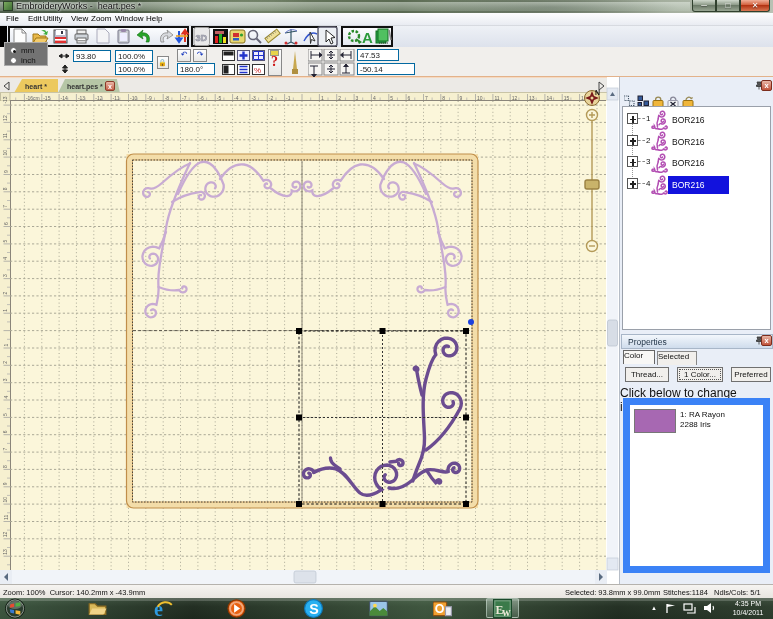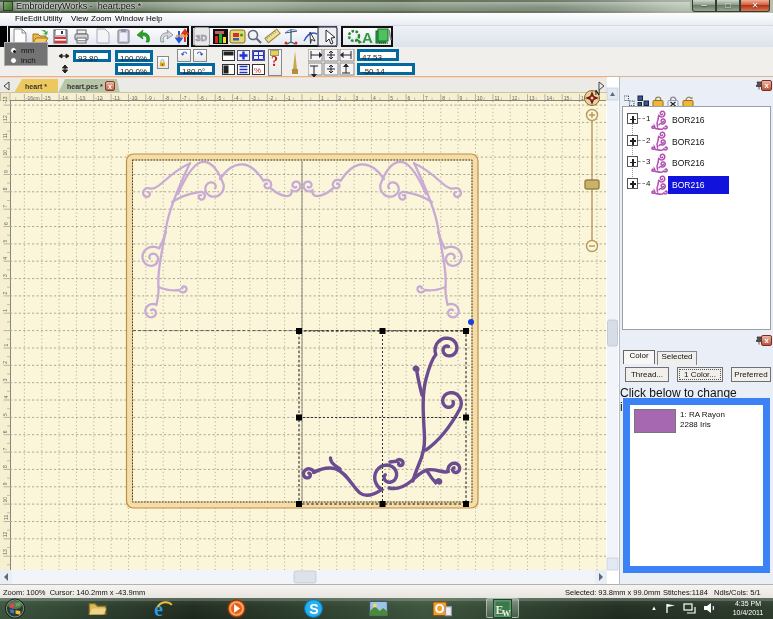--- a/index.html
+++ b/index.html
@@ -17,21 +17,21 @@
 .winbtn span{display:block;text-align:center;font-size:8px;line-height:11px;color:#fff;text-shadow:0 1px 1px rgba(0,0,0,.5)}
 
 #menu{left:0;top:13px;width:773px;height:13px;background:linear-gradient(#fdfdfe,#e9ecf2);border-bottom:1px solid #d7dae0;font-size:8px;color:#000}
 #menu span{position:absolute;top:1px}
 
 #tb1{left:0;top:26px;width:773px;height:21px;background:linear-gradient(#eef1f6,#dde2ec)}
 #tb1 .blk{top:0;height:21px;background:#000}
 .tgrp{top:0;height:21px;background:linear-gradient(#fbfcfe,#e4e8f0);border:2px solid #111}
 
 #tb2{left:0;top:47px;width:773px;height:30px;background:#f1efec;border-bottom:1px solid #e3b28a}
-.fld{position:absolute;height:12px;background:#fff;border:3px solid #0369a1;font-size:8px;color:#222;padding:1px 2px;line-height:9px}
+.fld{position:absolute;height:12px;background:#fff;border:1px solid #0369a1;font-size:8px;color:#222;padding:1px 2px;line-height:9px}
 .sbtn{position:absolute;background:linear-gradient(#fefefe,#e8e8e6);border:1px solid #888;font-size:8px;text-align:center;color:#223}
 #radiobox{left:4px;top:42px;width:44px;height:24px;border:1px solid #aaa;background:#737373;font-size:8px;color:#111}
 .radio{position:absolute;width:7px;height:7px;border-radius:50%;background:#fff;border:1px solid #666}
 .radio.sel::after{content:"";position:absolute;left:1.5px;top:1.5px;width:3px;height:3px;border-radius:50%;background:#111}
 
 #tabs{left:0;top:77px;width:607px;height:15px;background:#eceae6;border-top:1px solid #f6d9c0}
 .tab{position:absolute;top:1px;height:14px;font-size:7px;font-weight:bold;color:#333}
 #tab1{left:14px;width:44px;background:#ecc95e;clip-path:polygon(8px 0,100% 0,100% 100%,0 100%);line-height:15px;text-align:center}
 #tab2{left:58px;width:62px;background:#b6c6a6;clip-path:polygon(7px 0,95% 0,100% 100%,0 100%);line-height:15px;padding-left:9px}
 #tabx{left:104px;top:3px;width:10px;height:10px;background:linear-gradient(#e9b7a7,#c65f47);border:1px solid #8c3a28;border-radius:2px;color:#fff;font-size:7px;line-height:9px;text-align:center;font-weight:bold}
@@ -41,21 +41,21 @@
 #rpanel{left:619px;top:77px;width:154px;height:507px;background:#e9eef7;border-left:1px solid #b6bdc7}
 #objlist{left:2px;top:29px;width:149px;height:224px;background:#fff;border:1px solid #9aa0aa}
 .plusbox{position:absolute;width:11px;height:11px;border:1px solid #555;background:#fff}
 .plusbox::before{content:"";position:absolute;left:1.5px;top:4.5px;width:6px;height:1.6px;background:#222}
 .plusbox::after{content:"";position:absolute;left:4px;top:2px;width:1.6px;height:7px;background:#222}
 .objnum{position:absolute;font-size:8px;color:#111}
 .objlab{position:absolute;font-size:8.5px;color:#111}
 .selbox{position:absolute;left:45px;width:61px;height:18px;background:#1212dd;color:#fff;font-size:8.5px;line-height:18px;padding-left:4px}
 
 #props{left:0px;top:257px;width:154px;height:250px}
-.ptab{position:absolute;height:14px;font-size:8px;color:#111;text-align:center;border:1px solid #888;border-bottom:none;background:#f1efec}
+.ptab{position:absolute;height:14px;font-size:8px;color:#111;border:1px solid #888;border-bottom:none;background:#f1efec}
 .pbtn{position:absolute;height:15px;background:#f1efec;border:1px solid #707070;font-size:8px;text-align:center;color:#111;line-height:13px}
 
 #status{left:0;top:584px;width:773px;height:14px;background:linear-gradient(#f6f4f1,#e8e5e0);border-top:1px solid #b5b2ad;font-size:7.5px;color:#111}
 
 #task{left:0;top:598px;width:773px;height:21px;background:linear-gradient(#3a463a,#222b22 40%,#1a221a);overflow:hidden}
 #tray{position:absolute;right:2px;top:0;width:120px;height:21px;font-size:7px;color:#fff}
 </style></head><body>
 <div id="app">
 
 <div id="title" class="abs">
@@ -69,21 +69,21 @@
       <span>─</span>
     </div>
 <div id="btnmax" class="abs winbtn">
       <span>□</span>
     </div>
 <div id="btncls" class="abs winbtn">
       <span>✕</span>
     </div>
 
 <div id="menu" class="abs">
-<span style="left:15px">File</span>
+<span style="left:6px">File</span>
       <span style="left:28px">Edit</span>
       <span style="left:43px">Utility</span>
 <span style="left:71px">View</span>
       <span style="left:91px">Zoom</span>
       <span style="left:115px">Window</span>
       <span style="left:146px">Help</span>
 </div>
 
 <div id="tb1" class="abs">
 <div class="blk abs" style="left:0;width:7px"></div>
@@ -686,20 +686,21 @@
             <path d="M 11,14 C 11,11 12,9 11.7,9.5 L 12.8,10.6 14.1,11.3 15.5,11.5 16.9,11.3 18.1,10.7 19.0,9.7 19.6,8.6 19.7,7.4 19.5,6.2 19.0,5.3 18.2,4.5 17.3,4.1 16.3,4.0 15.4,4.2 14.7,4.7 14.1,5.3 13.8,6.0 13.8,6.8 14.0,7.4 14.3,8.0 14.8,8.3 15.3,8.5 15.8,8.5 16.3,8.3 16.6,8.0 16.7,7.7"></path>
             <path d="M 11,14 C 9,18 9,21 10,25"></path>
             <path d="M 12,22 C 13,21 14,20 14.6,20.4 L 15.8,20.9 17.1,21.0 18.2,20.6 19.2,20.0 19.9,19.1 20.3,18.0 20.3,16.9 20.0,16.0 19.5,15.1 18.7,14.6 17.8,14.3 17.0,14.3 16.2,14.5 15.5,15.0 15.1,15.6 14.9,16.3 14.9,17.0 15.1,17.6 15.5,18.1 16.0,18.4 16.5,18.5 17.0,18.5 17.4,18.3 17.7,18.0 17.9,17.6 18.0,17.3"></path>
             <path d="M 10,27 C 8,28 6,27 5.9,23.4 L 6.2,23.9 6.3,24.4 6.3,24.9 6.2,25.4 6.0,25.8 5.8,26.2 5.4,26.5 5.0,26.7 4.6,26.8 4.2,26.8 3.8,26.8 3.5,26.6 3.2,26.4 2.9,26.2 2.8,25.9 2.7,25.6 2.6,25.3 2.7,25.0 2.8,24.7 2.9,24.5 3.1,24.3 3.3,24.2 3.5,24.1 3.8,24.1 4.0,24.1 4.1,24.2"></path>
             <path d="M 10,27 C 14,29 18,28 18.0,25.5 L 18.3,26.1 18.7,26.6 19.1,27.0 19.6,27.3 20.2,27.4 20.7,27.5 21.3,27.4 21.7,27.2 22.1,26.9 22.5,26.6 22.7,26.2 22.8,25.8 22.9,25.3 22.8,24.9 22.7,24.6 22.5,24.3 22.2,24.0 21.9,23.8 21.6,23.8 21.3,23.7 21.0,23.8 20.8,23.9 20.6,24.0 20.4,24.2 20.3,24.4 20.3,24.6"></path>
           </g>
         </svg>
 <div class="selbox" style="top:68.5px">BOR216</div>
 </div>
 <div id="props" class="abs">
+<div class="panel-h" style="left:1px;top:0;width:152px">Properties</div>
 <svg class="abs" style="left:135px;top:2px" width="8" height="9" viewBox="0 0 8 9">
           <path d="M2,1 h4 l-1,3 h1.5 l0,1.5 h-5 l0,-1.5 h1.5 z M4,5.5 v3" stroke="#333" fill="#555" stroke-width="0.8"></path>
         </svg>
 <div class="px" style="left:141px;top:1px;position:absolute">x</div>
 <div class="ptab" style="left:3px;top:16px;width:32px;background:#f8f7f5;border-color:#666;z-index:2">Color</div>
 <div class="ptab" style="left:37px;top:17px;width:40px">Selected</div>
 <div class="pbtn" style="left:5px;top:33px;width:44px">Thread...</div>
 <div class="pbtn" style="left:57px;top:33px;width:46px;outline:1px dotted #555;outline-offset:-3px">1 Color...</div>
 <div class="pbtn" style="left:111px;top:33px;width:40px">Preferred</div>
 <div class="abs" style="left:0;top:52px;width:154px;font-size:12px;color:#111">Click below to change individual colors.</div>

